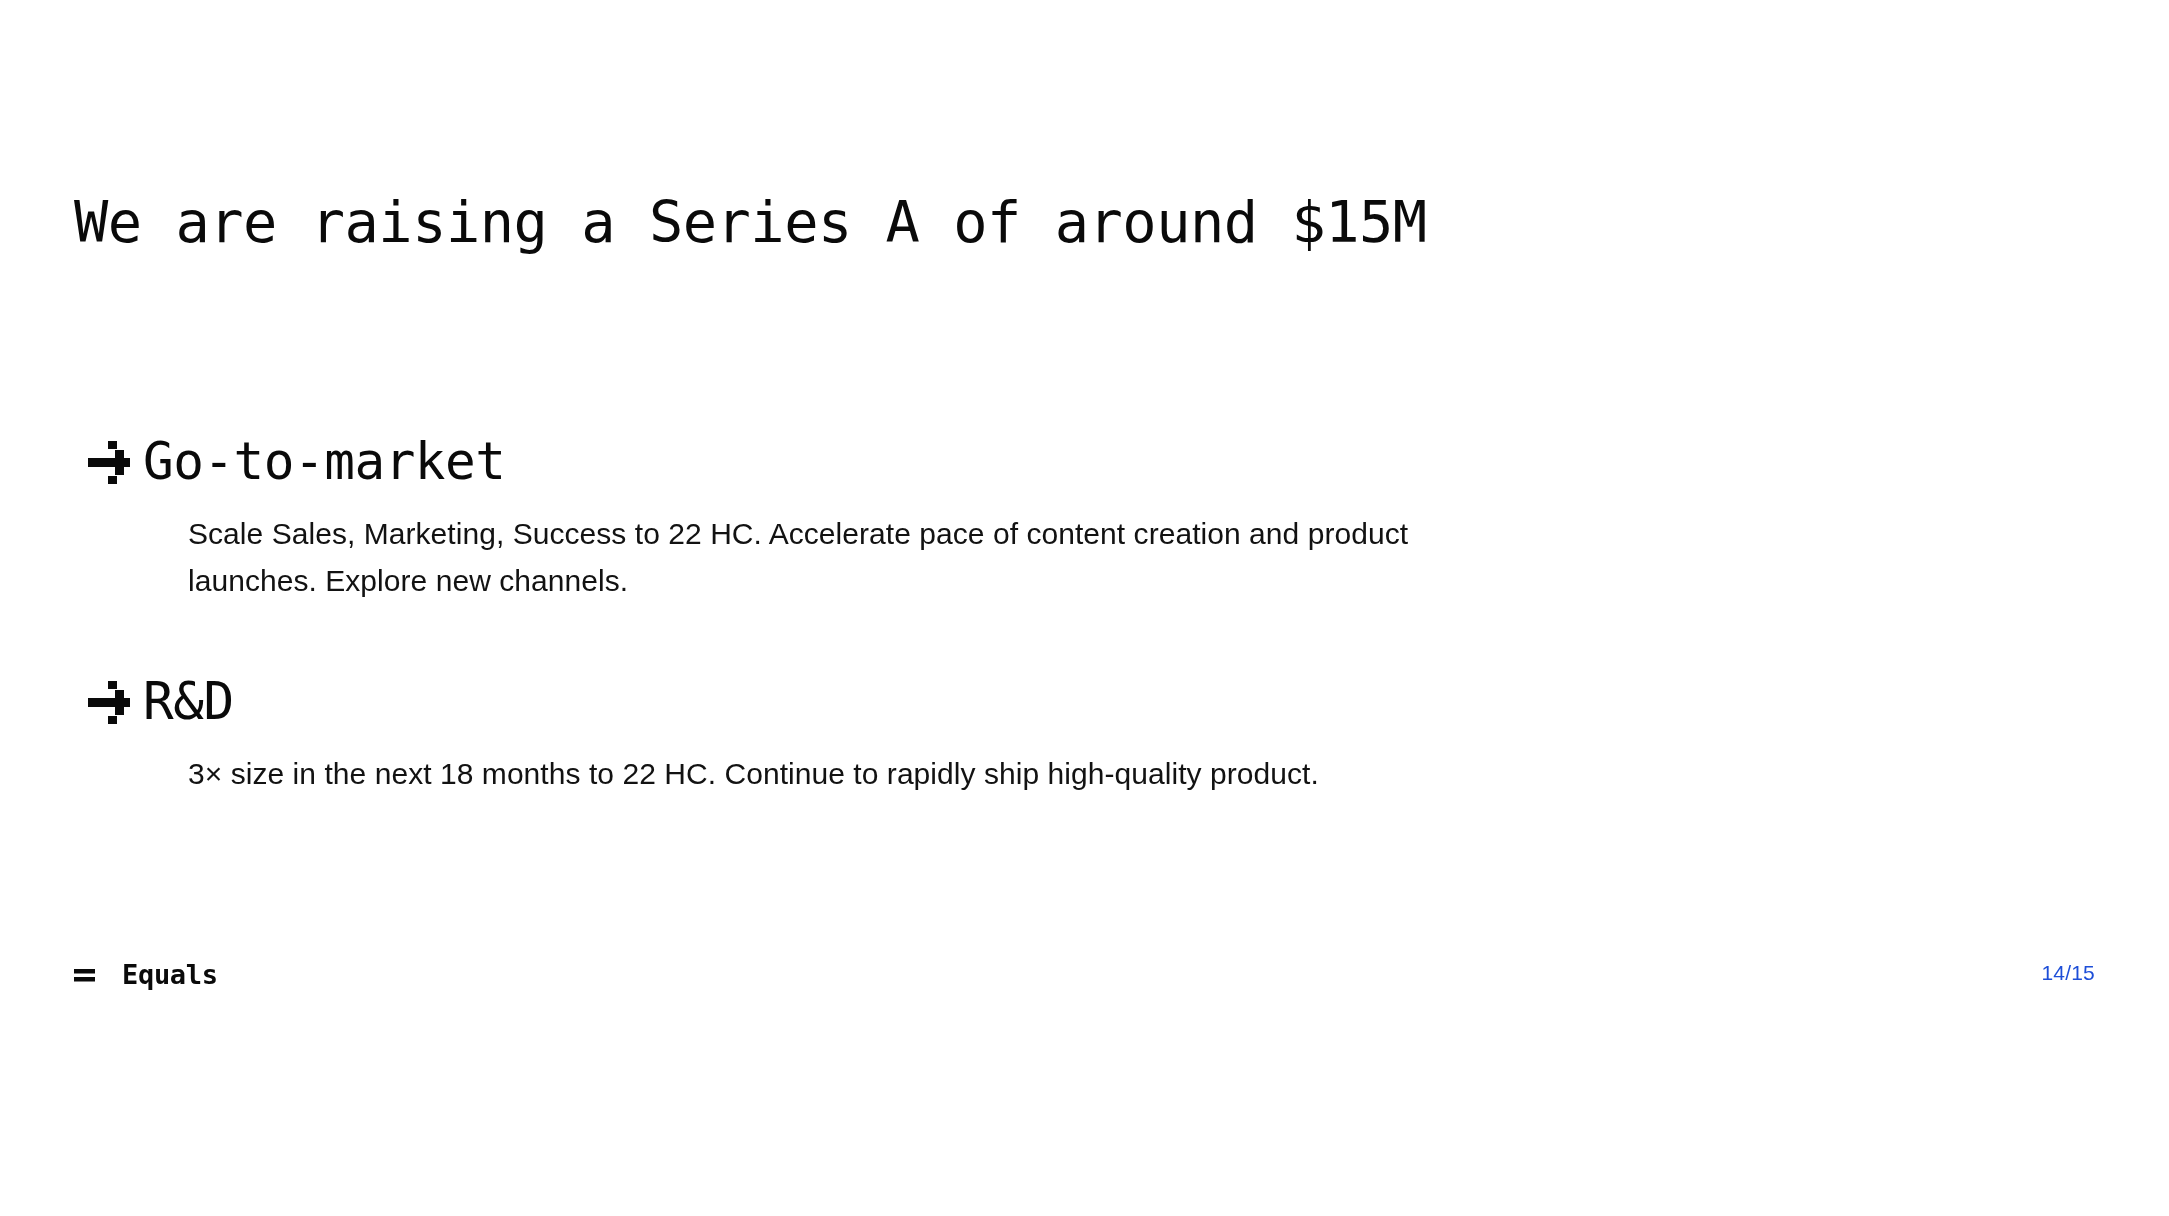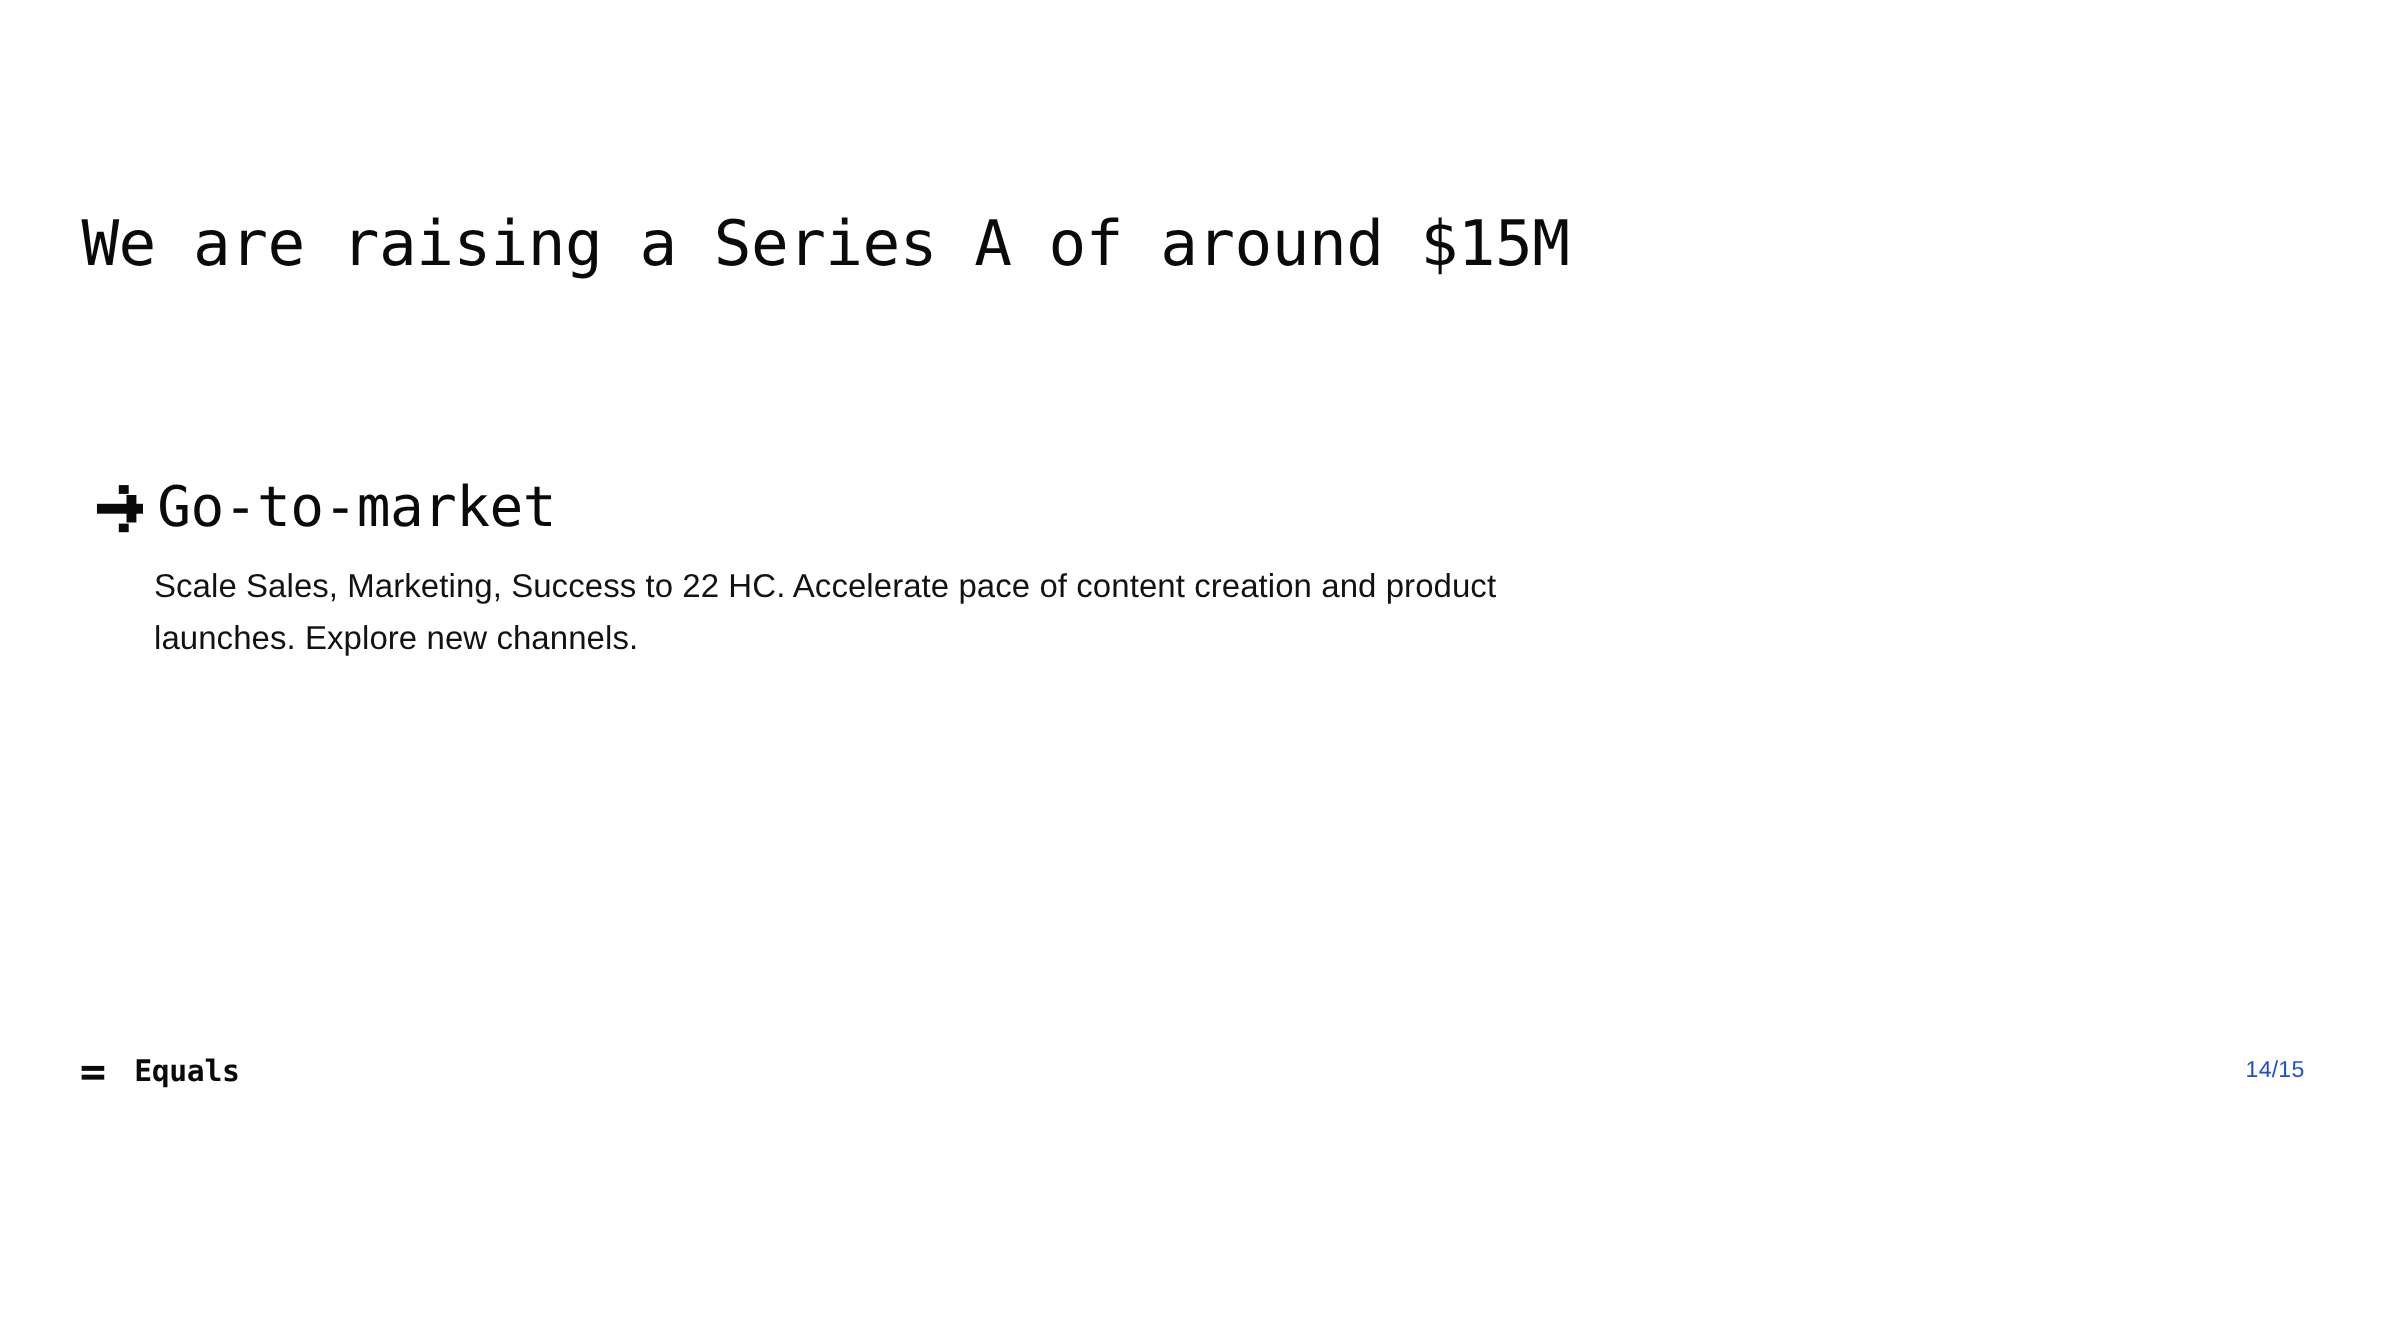--- a/index.html
+++ b/index.html
@@ -72,21 +72,21 @@
     font-family: "DejaVu Sans Mono", "Liberation Mono", monospace;
     font-size: 51px;
     font-weight: 400;
     letter-spacing: -0.5px;
     color: #0a0a0a;
     line-height: 1.1;
     white-space: nowrap;
   }
 
   .section-body {
-    margin-left: 66px;
+    margin-left: 114px;
     margin-top: 16px;
     font-family: "Liberation Sans", sans-serif;
     font-size: 30px;
     font-weight: 400;
     line-height: 47px;
     color: #121212;
     max-width: 1300px;
     letter-spacing: 0.05px;
   }
 
@@ -146,20 +146,35 @@
             <rect x="30" y="18" width="12" height="9" fill="#0a0a0a"></rect>
             <rect x="20" y="1" width="9" height="8" fill="#0a0a0a"></rect>
             <rect x="20" y="36" width="9" height="8" fill="#0a0a0a"></rect>
           </svg>
         </span>
         <div class="section-heading">Go-to-market</div>
       </div>
       <div class="section-body">Scale Sales, Marketing, Success to 22 HC. Accelerate pace of content creation and product launches. Explore new channels.</div>
     </div>
 
+    <div class="section">
+      <div class="section-head">
+        <span class="bullet-icon">
+          <svg viewBox="0 0 44 44" width="44" height="44" aria-hidden="true">
+            <rect x="0" y="18" width="30" height="9" fill="#0a0a0a"></rect>
+            <rect x="27" y="10" width="9" height="25" fill="#0a0a0a"></rect>
+            <rect x="30" y="18" width="12" height="9" fill="#0a0a0a"></rect>
+            <rect x="20" y="1" width="9" height="8" fill="#0a0a0a"></rect>
+            <rect x="20" y="36" width="9" height="8" fill="#0a0a0a"></rect>
+          </svg>
+        </span>
+        <div class="section-heading">R&amp;D</div>
+      </div>
+      <div class="section-body">3× size in the next 18 months to 22 HC. Continue to rapidly ship high-quality product.</div>
+    </div>
 
   </div>
 
   <div class="footer-logo">
     <span class="logo-mark">
       <svg viewBox="0 0 21 20" width="21" height="20" aria-hidden="true">
         <rect x="0" y="4" width="21" height="4.5" fill="#0a0a0a"></rect>
         <rect x="0" y="12" width="21" height="4.5" fill="#0a0a0a"></rect>
       </svg>
     </span>

